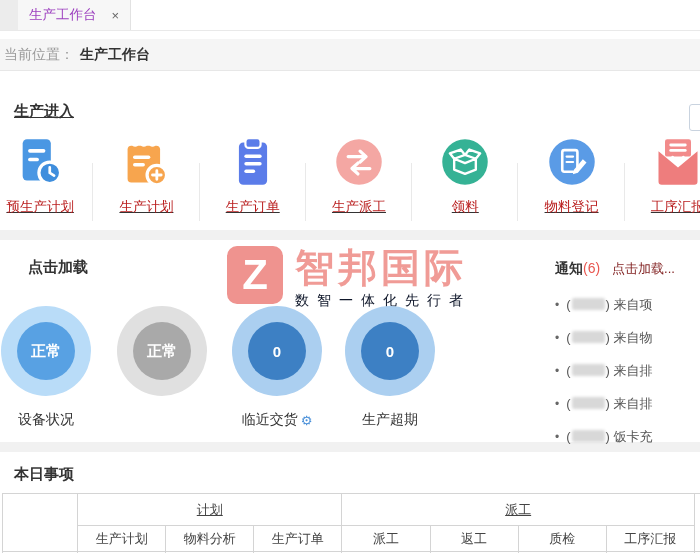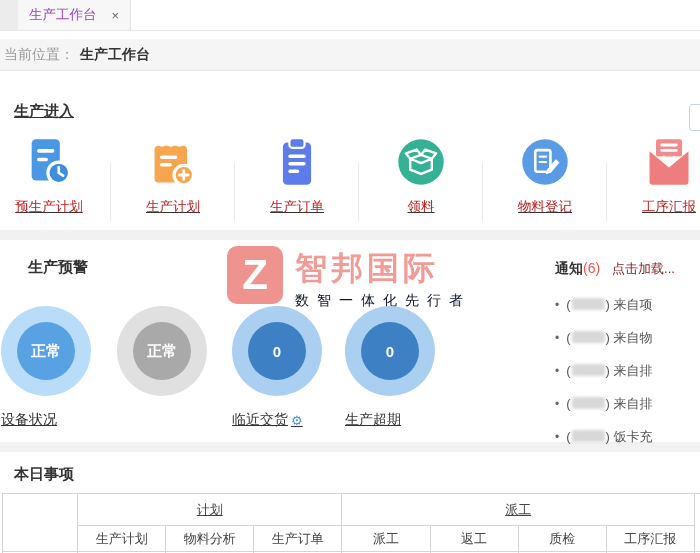--- a/index.html
+++ b/index.html
@@ -33,33 +33,33 @@
 
   .divider{height:10px;background:#f1f1f1;}
 
   
   .alerts{position:relative;height:202px;}
   .alerts .section-title{position:absolute;left:0;top:18px;}
   .watermark{position:absolute;left:227px;top:6px;display:flex;z-index:0;}
   .wm-logo{width:56px;height:58px;background:#ef938f;border-radius:10px;color:#fff;font-size:42px;
            font-weight:bold;display:flex;align-items:center;justify-content:center;}
   .wm-right{margin-left:12px;}
-  .wm-title{font-size:32px;font-weight:bold;color:#f09b96;letter-spacing:4px;line-height:44px;}
+  .wm-title{font-size:39px;font-weight:bold;color:#f09b96;letter-spacing:4px;line-height:44px;}
   .wm-sub{font-size:14px;color:#0f172a;letter-spacing:8px;margin-top:2px;}
 
   .gauge{position:absolute;top:66px;width:90px;text-align:center;cursor:pointer;}
   .g0{left:1px;} .g1{left:117px;} .g2{left:232px;} .g3{left:345px;}
   .gauge-ring{width:90px;height:90px;border-radius:50%;display:flex;align-items:center;justify-content:center;}
   .gauge-inner{width:58px;height:58px;border-radius:50%;color:#fff;font-weight:bold;font-size:15px;
                display:flex;align-items:center;justify-content:center;}
   .gauge-blue .gauge-ring{background:#b9dcf8;} .gauge-blue .gauge-inner{background:#58a1e3;}
   .gauge-gray .gauge-ring{background:#e0e0e0;} .gauge-gray .gauge-inner{background:#a9a9a9;}
   .gauge-dark .gauge-ring{background:#abcff0;} .gauge-dark .gauge-inner{background:#3d80c4;}
   .gauge-label{margin-top:15px;font-size:14px;color:#333;display:flex;align-items:center;
-               gap:3px;white-space:nowrap;text-decoration:underline;}
+               justify-content:center;gap:3px;white-space:nowrap;}
   .gear{color:#4a90d9;font-size:13px;line-height:1;}
 
   .notices{position:absolute;left:555px;top:20px;width:170px;}
   .notices-head{font-size:14px;white-space:nowrap;}
   .notices-title{font-weight:bold;color:#333;}
   .notices-count{color:#e8564f;}
   .notices-hint{color:#7f1d1d;margin-left:8px;font-size:13px;}
   .notice-list{margin-top:10px;}
   .notice-item{height:33px;line-height:33px;font-size:13px;color:#555;white-space:nowrap;cursor:pointer;}
   .bullet{color:#666;margin-right:7px;font-size:12px;}
@@ -134,20 +134,30 @@
             <rect x="11" y="6" width="26" height="39" rx="4" fill="#5b7ce9"></rect>
             <rect x="17" y="2" width="14" height="9" rx="3" fill="#5b7ce9" stroke="#fff" stroke-width="2"></rect>
             <rect x="16" y="17" width="16" height="3.2" rx="1.6" fill="#fff"></rect>
             <rect x="16" y="24" width="16" height="3.2" rx="1.6" fill="#fff"></rect>
             <rect x="16" y="31" width="10" height="3.2" rx="1.6" fill="#fff"></rect>
           </svg>
         </span>
         <span class="icon-label">生产订单</span>
       </div>
 
+      <div class="icon-col">
+        <span class="icon-box">
+          <svg viewBox="0 0 48 48" width="52" height="52">
+            <circle cx="24" cy="24" r="21" fill="#f4a7a3"></circle>
+            <path d="M14 19 h16 m-5 -5 l5.5 5 l-5.5 5" stroke="#fff" stroke-width="3" fill="none" stroke-linecap="round" stroke-linejoin="round"></path>
+            <path d="M34 30 h-16 m5 -5 l-5.5 5 l5.5 5" stroke="#fff" stroke-width="3" fill="none" stroke-linecap="round" stroke-linejoin="round"></path>
+          </svg>
+        </span>
+        <span class="icon-label">生产派工</span>
+      </div>
 
       <div class="icon-col">
         <span class="icon-box">
           <svg viewBox="0 0 48 48" width="52" height="52">
             <circle cx="24" cy="24" r="21" fill="#35b295"></circle>
             <path d="M14 21 l10 4 l10 -4 v10 l-10 4 l-10 -4 z" fill="none" stroke="#fff" stroke-width="2.2" stroke-linejoin="round"></path>
             <path d="M14 21 l-4 -5 l10 -3.5 l4 5 z M34 21 l4 -5 l-10 -3.5 l-4 5 z" fill="none" stroke="#fff" stroke-width="2.2" stroke-linejoin="round"></path>
           </svg>
         </span>
         <span class="icon-label">领料</span>
@@ -177,21 +187,21 @@
         </span>
         <span class="icon-label">工序汇报</span>
       </div>
 
     </div>
   </div>
 
   <div class="divider"></div>
 
   <div class="alerts">
-    <div class="section-title" style="left:14px">生产预警</div>
+    <div class="section-title" style="left:14px">点击加载</div>
 
     <div class="watermark">
       <div class="wm-logo">Z</div>
       <div class="wm-right">
         <div class="wm-title">智邦国际</div>
         <div class="wm-sub">数智一体化先行者</div>
       </div>
     </div>
 
     <div class="gauge g0 gauge-blue">

